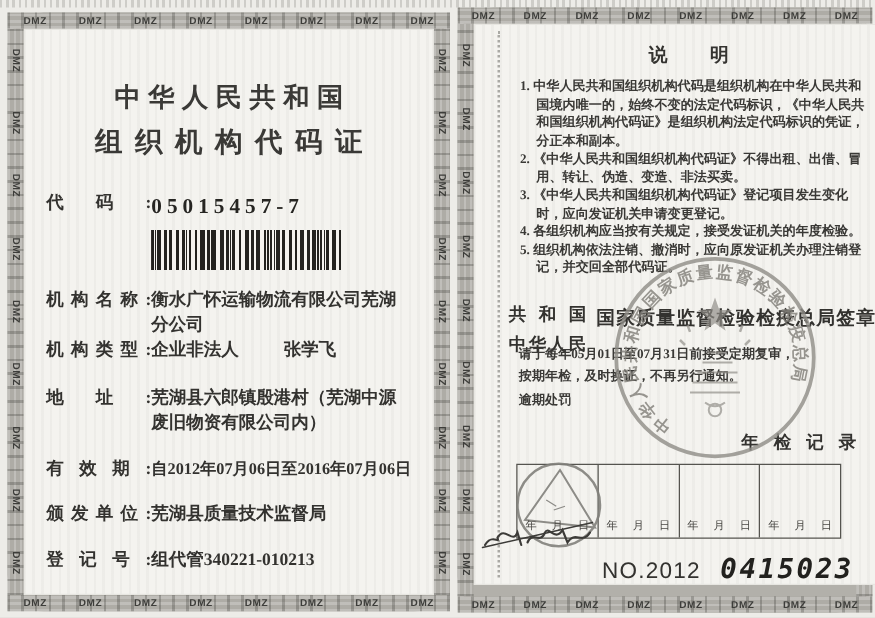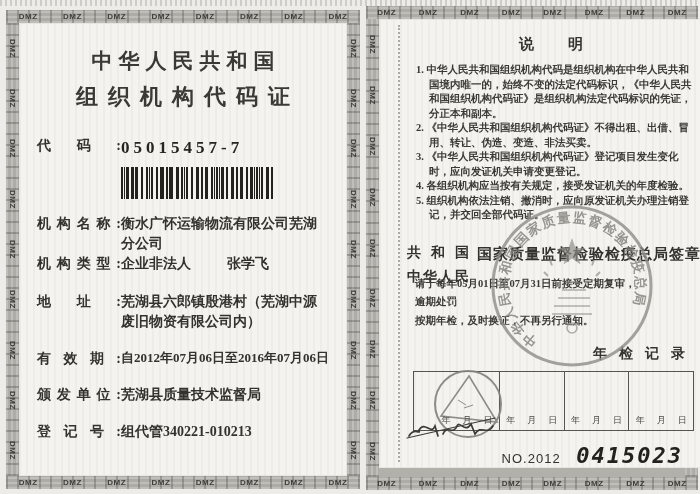--- a/index.html
+++ b/index.html
@@ -22,21 +22,21 @@
   .edge.v{top:13px;bottom:13px;width:13px;flex-direction:column;
     background-image:repeating-linear-gradient(0deg,rgba(55,55,50,.28) 0 2px,transparent 2px 11px),
                      repeating-linear-gradient(90deg,rgba(255,255,255,.22) 0 2px,transparent 2px 5px);}
   .edge.left{left:0}.edge.right{right:0}
   .edge.v span{writing-mode:vertical-rl;}
   .paper{position:absolute;inset:13px;background:#f4f3ef;
     background-image:repeating-linear-gradient(90deg,rgba(110,110,104,.05) 0 2px,transparent 2px 7px);
     box-shadow:inset 0 0 0 1px #e7e6e1;color:#2e2d2b;overflow:hidden;}
 
   
-  .lp{padding:12px 18px 0 18px;}
+  .lp{padding:29px 18px 0 18px;}
   .big-title{text-align:center;font-weight:600;color:#3a3936;margin-top:12px;}
   .big-title .t1{font-size:21px;letter-spacing:6px;text-indent:6px;}
   .big-title .t2{font-size:22px;letter-spacing:10px;text-indent:10px;margin-top:7px;}
   .row{display:flex;font-size:14px;font-weight:600;line-height:1.45;color:#33322f;}
   .lbl{flex:0 0 84px;text-align:justify;text-align-last:justify;}
   .val{flex:1;}
   .row-code{margin-top:24px;}
   .code-val{font-size:17px;font-weight:700;letter-spacing:4px;color:#262522;}
   .barcode{margin:6px 0 0 84px;width:152px;height:32px;background-color:#f4f3ef;
     background-image:
@@ -54,29 +54,29 @@
   .notes{margin-top:9px;color:#3a3936;}
   .note{font-size:10.5px;line-height:14.5px;text-indent:-13px;padding-left:24px;font-weight:600;}
   .mid{position:relative;height:102px;margin-top:8px;}
   .country{position:absolute;left:2px;top:10px;font-size:14px;font-weight:700;color:#33322f;}
   .country div{width:62px;text-align:justify;text-align-last:justify;line-height:24px;}
   .stamp-title{position:absolute;left:72px;top:14px;font-size:15px;font-weight:700;letter-spacing:1px;color:#33322f;white-space:nowrap;}
   .notices{position:absolute;left:10px;top:44px;line-height:18.5px;font-weight:600;color:#3a3936;}
   .seal{position:absolute;left:122px;top:196px;width:168px;height:168px;opacity:.8;pointer-events:none;}
   .annual-title{text-align:right;font-size:14px;font-weight:700;letter-spacing:12px;text-indent:12px;
     margin-top:12px;color:#343330;}
-  .insp-table{display:flex;margin:8px 0 0 8px;width:258px;height:58px;border:1px solid #55544f;padding-left:21px;}
+  .insp-table{display:flex;margin:8px 0 0 8px;width:258px;height:58px;border:1px solid #55544f;}
   .insp-cell{flex:1;position:relative;border-right:1px solid #55544f;}
   .insp-cell:last-child{border-right:none;}
   .ymd{position:absolute;left:10%;right:10%;bottom:3px;text-align:justify;text-align-last:justify;
     font-size:9px;color:#4a4945;}
   .insp-stamp{position:absolute;left:-7px;top:-6px;width:80px;height:80px;}
   .scrawl{position:absolute;left:-30px;bottom:-16px;width:96px;height:40px;}
   .serial{margin:12px 14px 0 0;text-align:right;white-space:nowrap;}
-  .serial .pre{font-family:"Liberation Sans","DejaVu Sans",sans-serif;font-size:13px;color:#33322f;letter-spacing:1px;text-align:right;}
+  .serial .pre{font-family:"Liberation Sans","DejaVu Sans",sans-serif;font-size:18px;color:#33322f;letter-spacing:1px;text-align:right;}
   .serial .num{font-family:"DejaVu Sans Mono","Liberation Mono",monospace;font-size:22px;font-weight:700;
     letter-spacing:2px;color:#22211e;margin-left:13px;font-style:italic;}
 </style>
 </head>
 <body>
 
 <div class="scan">
   <div class="microtop"></div>
 
   <div class="cert cert-left">
@@ -224,22 +224,22 @@
       </div>
 
       <div class="mid">
         <div class="country">
           <div>共和国</div>
           <div>中华人民</div>
         </div>
         <div class="stamp-title">国家质量监督检验检疫总局签章</div>
         <div class="notices">
           <div>请于每年05月01日至07月31日前接受定期复审，</div>
+          <div>按期年检，及时换证，不再另行通知。</div>
           <div>逾期处罚</div>
-          <div>按期年检，及时换证，不再另行通知。</div>
         </div>
       </div>
 
       <div class="annual-title">年检记录</div>
 
       <div class="insp-table">
         <div class="insp-cell">
           <svg class="insp-stamp" viewBox="0 0 80 80">
             <g fill="none" stroke="#82817c" stroke-width="2" opacity="0.9">
               <circle cx="40" cy="38" r="33"></circle>

